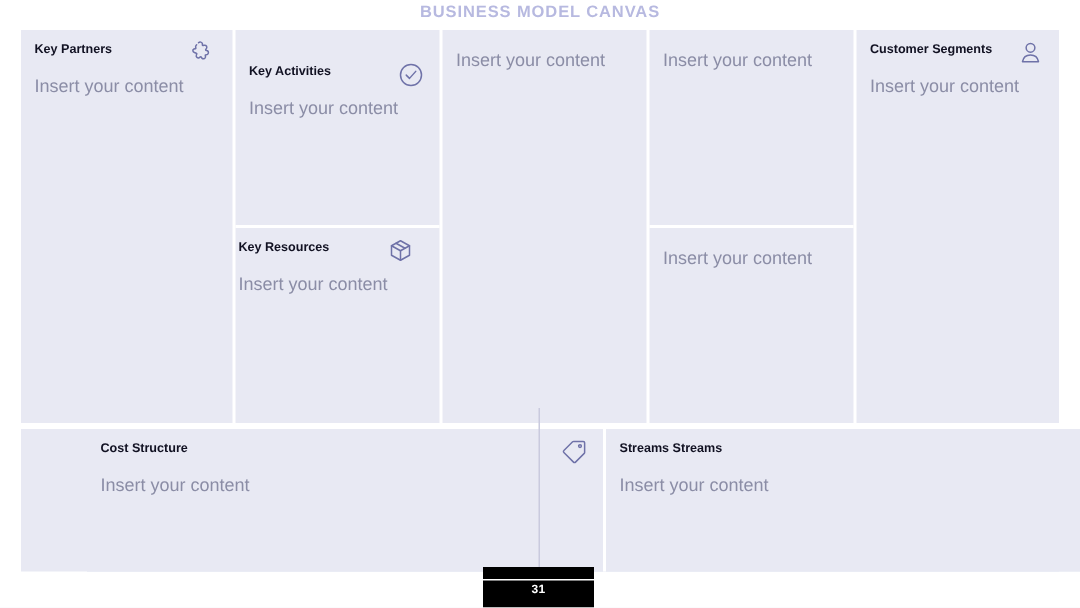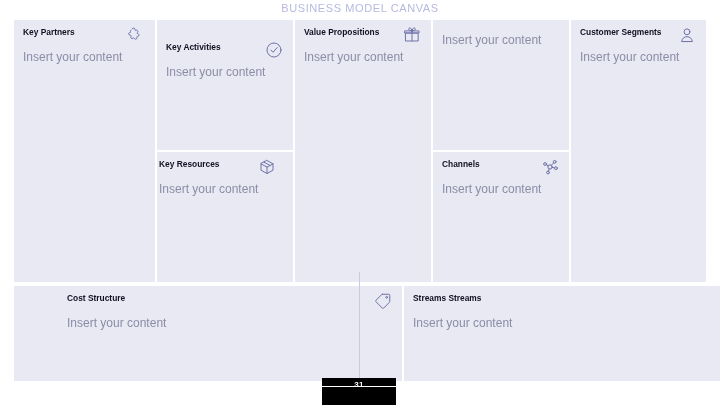--- a/index.html
+++ b/index.html
@@ -24,21 +24,21 @@
   
   .canvas-title {
     position: absolute;
     top: 2px;
     left: 0;
     width: 720px;
     text-align: center;
     font-size: 11px;
     letter-spacing: 0.6px;
     color: #b7b9e0;
-    font-weight: 400;
+    font-weight: 700;
   }
 
   
   .canvas {
     position: absolute;
     left: 14px;
     top: 20px;
     width: 692px;
     height: 361px;
     background: #e8e9f3;
@@ -153,21 +153,21 @@
     position: absolute;
     left: 359px;
     top: 272px;
     width: 1px;
     height: 114px;
     background: #c9cade;
   }
   .page-num {
     position: absolute;
     left: 322px;
-    top: 380px;
+    top: 388px;
     width: 74px;
     text-align: center;
     font-size: 8px;
     font-weight: bold;
     color: #ffffff;
     letter-spacing: 0.3px;
   }
 </style>
 </head>
 <body>
@@ -214,56 +214,28 @@
               <path d="M4.8 8.2L12 12.2l7.2-4"></path>
               <path d="M12 12.2v7.6"></path>
               <path d="M8.4 6.2l7.2 4"></path>
             </svg>
           </span>
         </div>
         <div class="cell-sub">Insert your content</div>
       </div>
 
       <div class="cell" style="left:281px; top:0; width:136px; height:262px;">
-        <div class="cell-head">
-          <div class="cell-title">Value Propositions</div>
-          <span class="cell-icon">
-            <svg viewBox="0 0 24 24">
-              <rect x="4.6" y="9.6" width="14.8" height="9.6"></rect>
-              <path d="M3.6 7.1h16.8v2.5H3.6z"></path>
-              <path d="M12 7.1v12.1"></path>
-              <path d="M12 7.1c-1.4-.2-3.4-.5-3.9-1.8-.3-.9.4-1.8 1.3-1.8 1.4 0 2.3 2 2.6 3.6z"></path>
-              <path d="M12 7.1c1.4-.2 3.4-.5 3.9-1.8.3-.9-.4-1.8-1.3-1.8-1.4 0-2.3 2-2.6 3.6z"></path>
-            </svg>
-          </span>
-        </div>
         <div class="cell-sub">Insert your content</div>
       </div>
 
       <div class="cell" style="left:419px; top:0; width:136px; height:130px;">
         <div class="cell-sub">Insert your content</div>
       </div>
 
       <div class="cell" style="left:419px; top:132px; width:136px; height:130px;">
-        <div class="cell-head">
-          <div class="cell-title">Channels</div>
-          <span class="cell-icon">
-            <svg viewBox="0 0 24 24">
-              <circle cx="12" cy="12" r="2.6"></circle>
-              <circle cx="6.1" cy="8.4" r="1.7"></circle>
-              <circle cx="17.6" cy="5.8" r="1.7"></circle>
-              <circle cx="19.1" cy="13.4" r="1.7"></circle>
-              <circle cx="9.6" cy="18.6" r="1.7"></circle>
-              <path d="M10.1 10.6L7.5 9.2"></path>
-              <path d="M13.4 10.1l3-3"></path>
-              <path d="M14.6 12.5l2.8.6"></path>
-              <path d="M11.2 14.5l-1.1 2.5"></path>
-            </svg>
-          </span>
-        </div>
         <div class="cell-sub">Insert your content</div>
       </div>
 
       <div class="cell" style="left:557px; top:0; width:135px; height:262px;border-radius:27px;">
         <div class="cell-head">
           <div class="cell-title">Customer Segments</div>
           <span class="cell-icon">
             <svg viewBox="0 0 24 24">
               <circle cx="12" cy="8.2" r="3.5"></circle>
               <path d="M5.6 19.4c.6-3.5 3.3-5.4 6.4-5.4s5.8 1.9 6.4 5.4z"></path>

